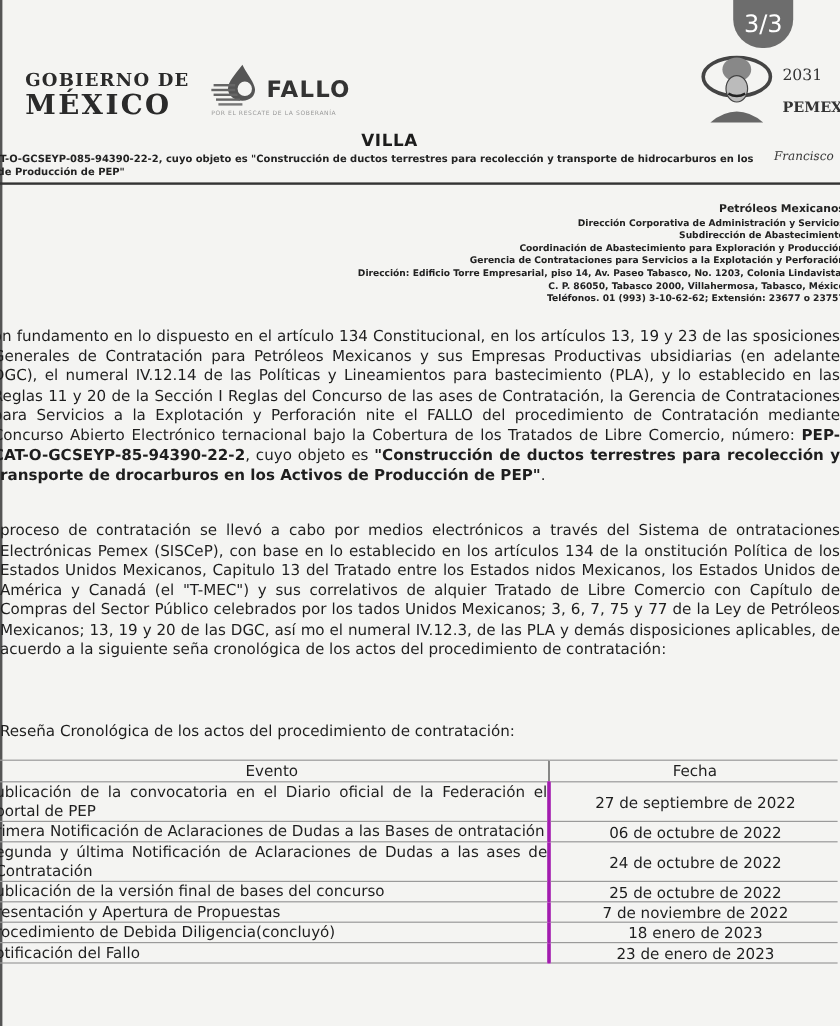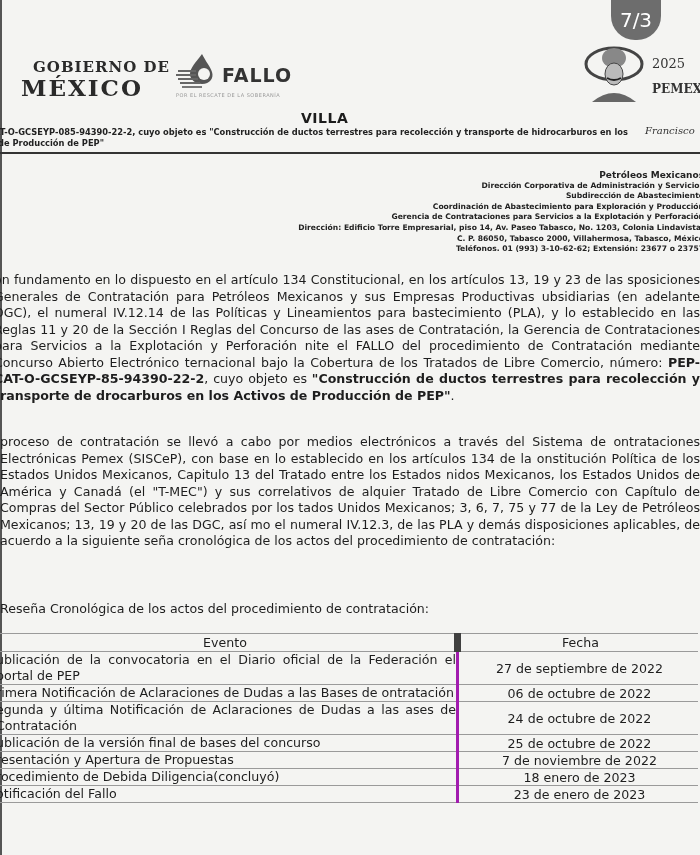--- a/index.html
+++ b/index.html
@@ -6,21 +6,21 @@
   body {
     width:700px; height:855px; overflow:hidden; position:relative;
     background:#f4f4f2; color:#1c1c1c;
     font-family: "DejaVu Sans", sans-serif;
   }
   .left-edge { position:absolute; left:0; top:0; width:2px; height:855px; background:#555; }
   .page { position:absolute; left:-6px; top:0; width:712px; height:855px; }
 
   
   .gob { position:absolute; left:27px; top:58px; font-family:"DejaVu Serif", serif; color:#2a2a2a; }
-  .gob .l1 { font-size:15px; font-weight:bold; letter-spacing:1px;margin-left:12px; }
+  .gob .l1 { font-size:15px; font-weight:bold; letter-spacing:1px; }
   .gob .l2 { font-size:23px; font-weight:bold; letter-spacing:2px; margin-top:-2px; }
   .pemex { position:absolute; left:180px; top:52px; width:170px; height:50px; }
   .pemex .word { position:absolute; left:48px; top:12px; font-family:"DejaVu Sans", sans-serif; font-weight:bold; font-size:19px; color:#333; letter-spacing:1px; }
   .pemex .sub { position:absolute; left:2px; top:40px; font-size:5px; color:#999; letter-spacing:0.5px; }
   .villa { position:absolute; left:588px; top:42px; width:110px; height:64px; }
   .villa .y { position:absolute; left:70px; top:14px; font-family:"DejaVu Serif", serif; font-size:13px; color:#333; }
   .villa .f { position:absolute; left:63px; top:43px; font-family:"DejaVu Serif", serif; font-style:italic; font-size:10px; color:#333;margin-top:40px; }
   .villa .v { position:absolute; left:70px; top:40px; font-family:"DejaVu Serif", serif; font-weight:bold; font-size:12px; color:#333; }
   .badge { position:absolute; left:611px; top:0; width:50px; height:40px; background:#6d6d6d; color:#fff;
            border-radius:0 0 24px 24px; font-size:20px; display:flex; align-items:center; justify-content:center; }
@@ -36,21 +36,21 @@
   .para b { font-weight:bold; }
   .p1 { top:272px; }
   .p2 { top:434px; }
   .sect { position:absolute; left:6px; top:601px; font-size:12.6px; font-weight:normal; color:#1e1e1e; }
 
   table.tl { position:absolute; left:0; top:633px; width:704px; border-collapse:collapse; font-size:12.6px; color:#1e1e1e; }
   table.tl td, table.tl th { border-top:1px solid #9a9a9a; padding:0 0 0 2px; }
   table.tl th { font-weight:normal; height:17px; text-align:center; }
   table.tl td.ev { width:460px; line-height:16px; text-align:justify; }
   table.tl td.dt { text-align:center; border-left:3px solid #a21caf; }
-  table.tl th.dh { border-left:7px solid #404040;margin-left:10px; }
+  table.tl th.dh { border-left:1px solid #404040;margin-left:10px; }
   table.tl tr.last td { border-bottom:1px solid #9a9a9a; }
 </style>
 </head>
 <body>
 
 <div class="left-edge"></div>
 
 <div class="page">
 
   <div class="gob">
@@ -73,21 +73,21 @@
   </div>
 
   <div class="villa">
     <svg width="64" height="60" viewBox="0 0 64 60" style="position:absolute;left:0;top:2px;">
       <ellipse cx="32" cy="20" rx="28" ry="16" fill="none" stroke="#444" stroke-width="3"></ellipse>
       <ellipse cx="32" cy="14" rx="12" ry="10" fill="#888"></ellipse>
       <ellipse cx="32" cy="30" rx="9" ry="11" fill="#bbb" stroke="#444"></ellipse>
       <path d="M25 34 Q32 38 39 34" stroke="#222" stroke-width="2" fill="none"></path>
       <path d="M10 58 Q32 40 54 58 Z" fill="#666"></path>
     </svg>
-    <span class="y">2025</span>
+    <span class="y">2031</span>
     <span class="f">Francisco</span>
     <span class="v">PEMEX</span>
   </div>
 
   <div class="fallo">VILLA</div>
   <div class="subject">
     <div>AT-O-GCSEYP-085-94390-22-2, cuyo objeto es "Construcción de ductos terrestres para recolección y transporte de hidrocarburos en los</div>
     <div style="padding-left:4px;">de Producción de PEP"</div>
   </div>
   <div class="rule"></div>
@@ -142,13 +142,13 @@
       <td class="dt">18 enero de 2023</td>
     </tr>
     <tr class="last">
       <td class="ev">otificación del Fallo</td>
       <td class="dt">23 de enero de 2023</td>
     </tr>
   </tbody>
     </table>
 </div>
 
-<div class="badge">7/3</div>
+<div class="badge">3/3</div>
 
 </body></html>

